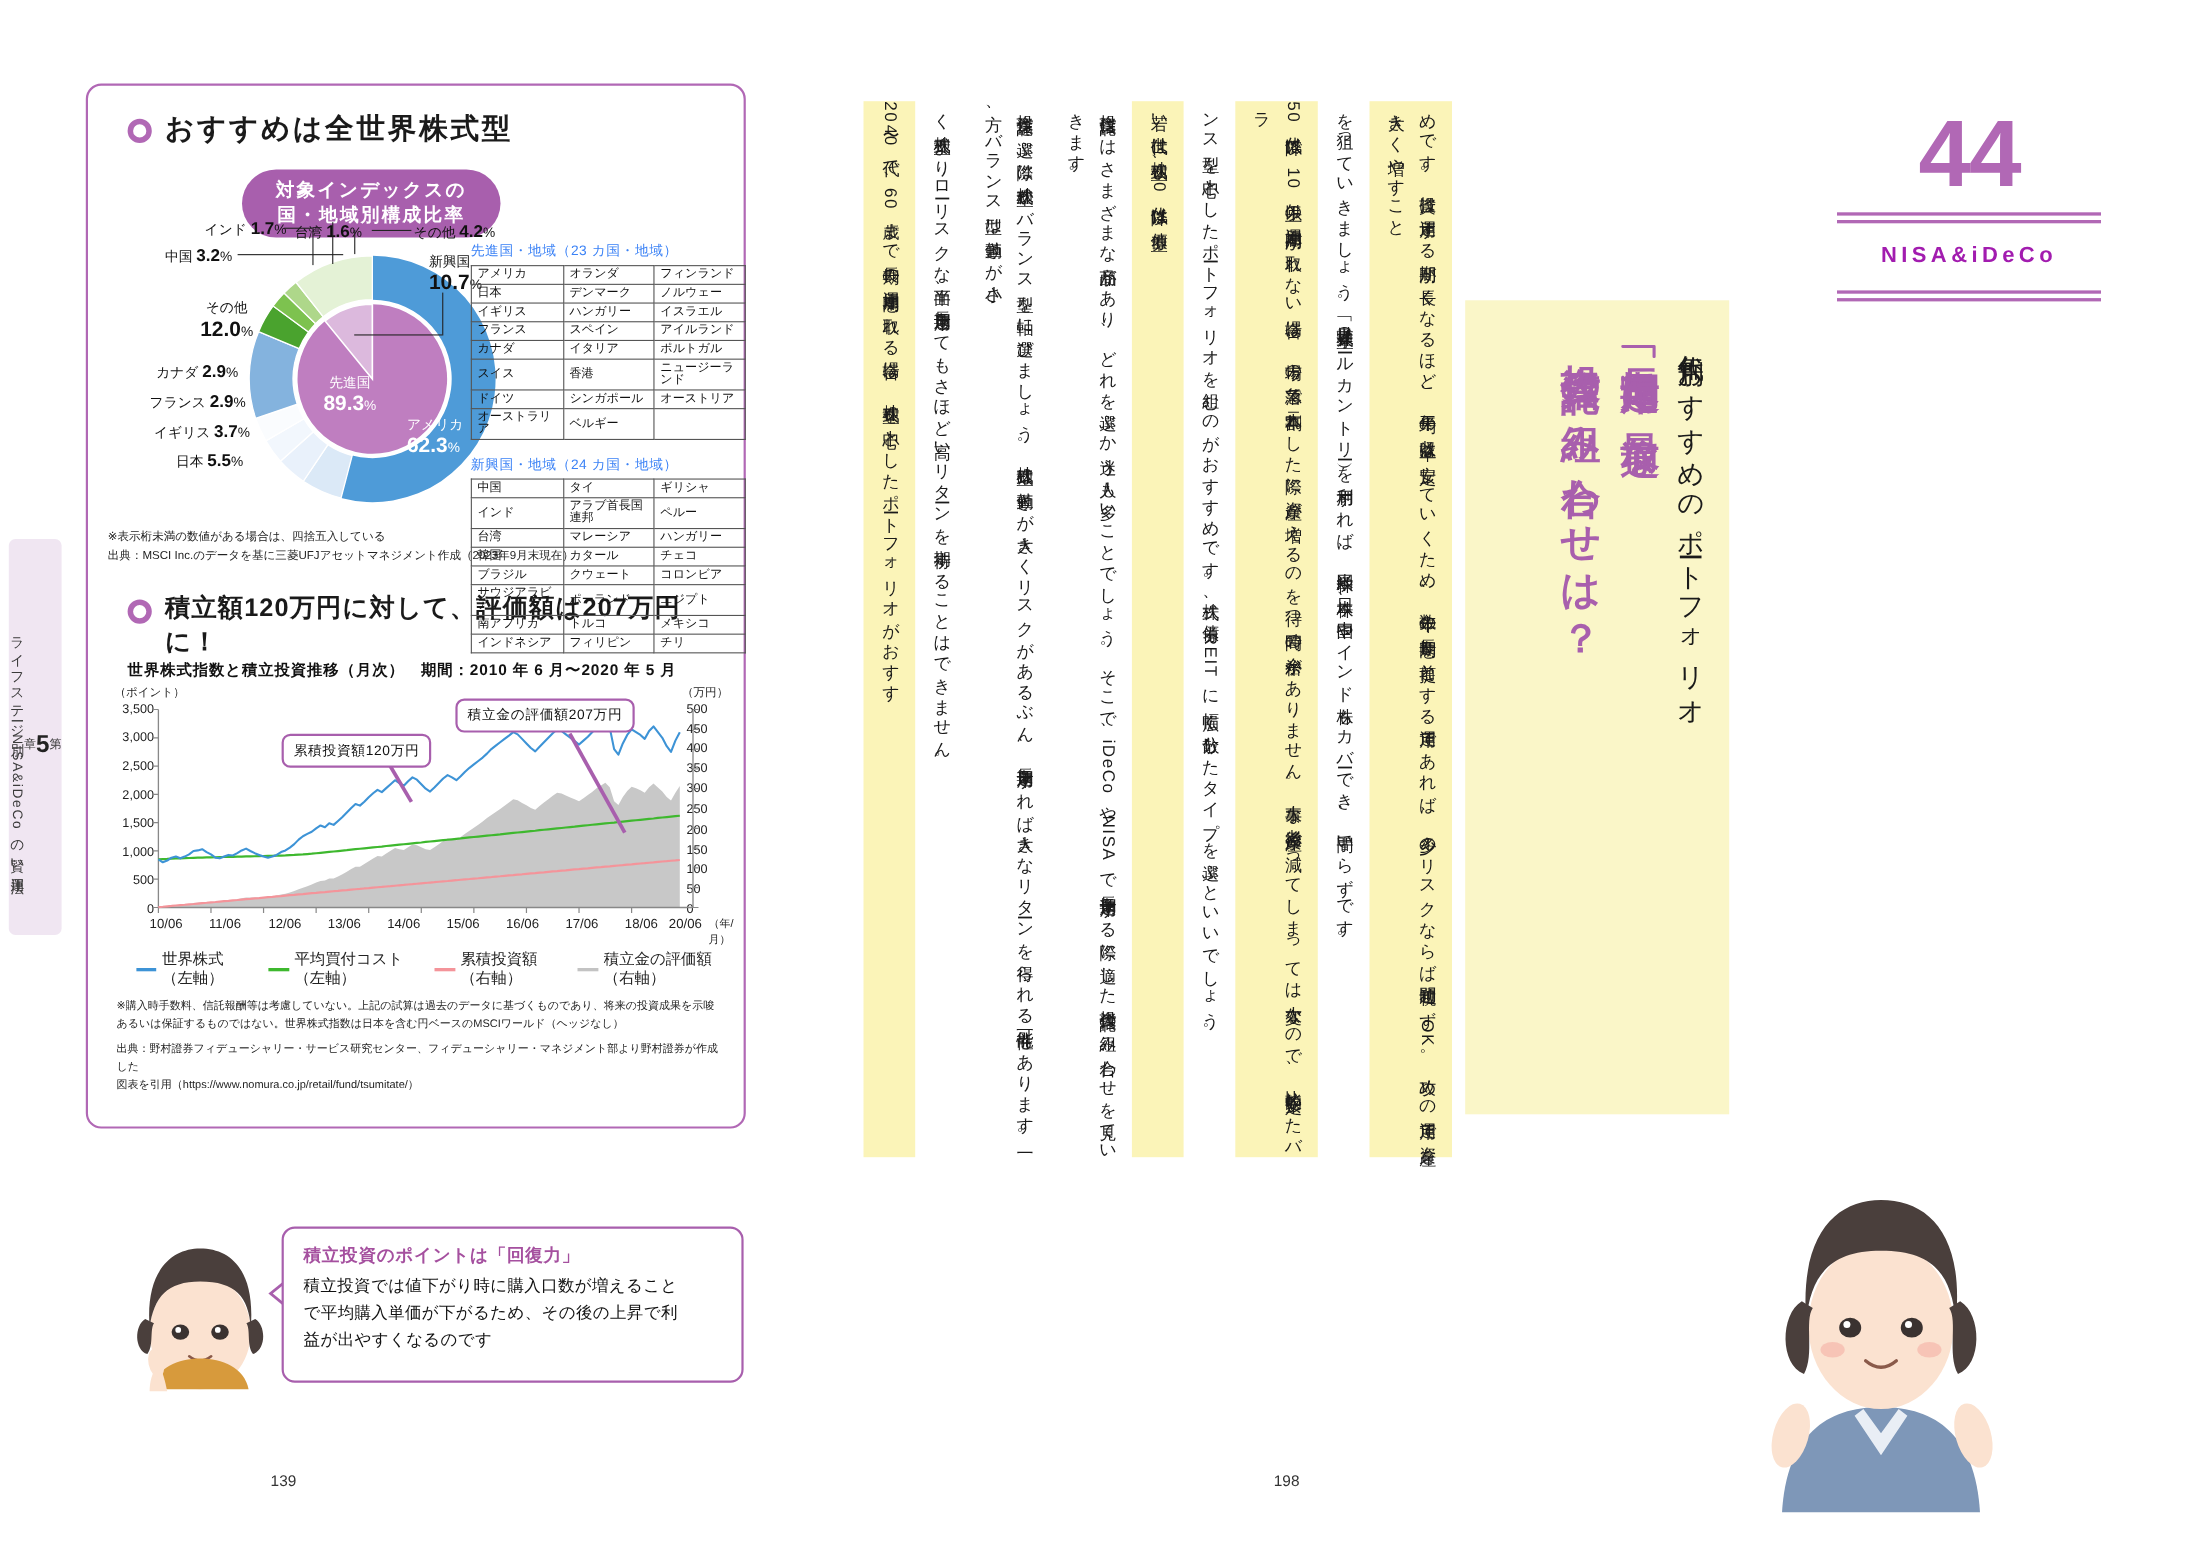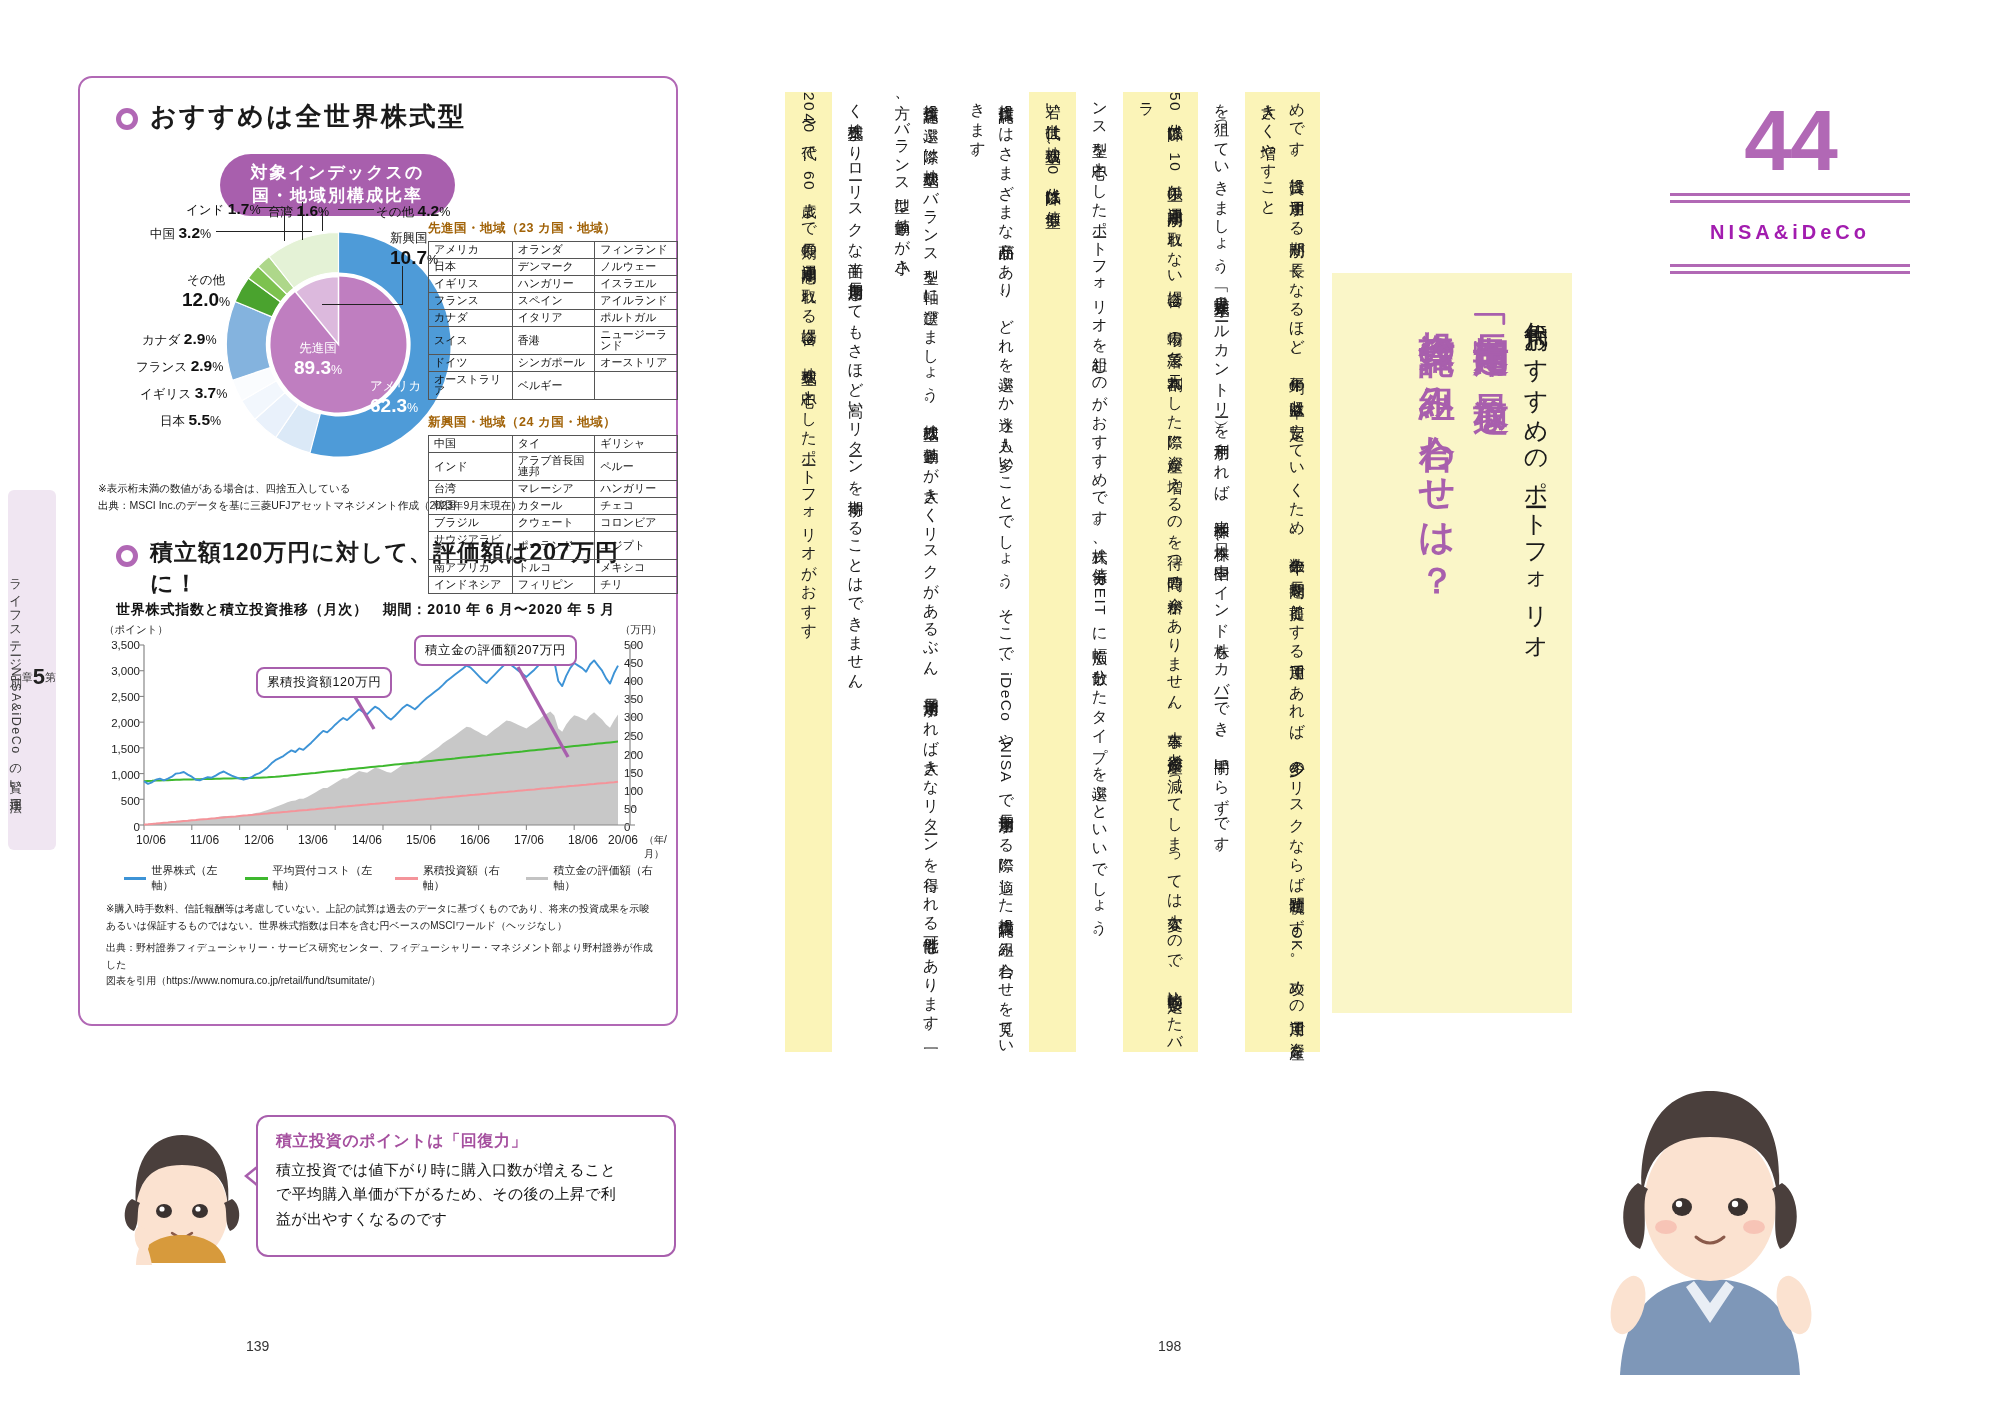--- a/index.html
+++ b/index.html
@@ -63,21 +63,21 @@
   }
   .pie-wrap { position: absolute; left: 118px; top: 78px; width: 245px; height: 245px; }
   .pie-label {
     position: absolute; font-size: 12.5px; color: #111; white-space: nowrap;
     font-weight: 500;
   }
   .pie-label b { font-size: 15.5px; font-weight: bold; }
   .lead { position: absolute; background: #222; }
 
   .tables { position: absolute; left: 330px; top: 76px; width: 250px; }
-  .tbl-cap { font-size: 12.5px; font-weight: bold; color: #a16207; margin-bottom: 4px; letter-spacing: .5px; }
+  .tbl-cap { font-size: 12.5px; font-weight: normal; color: #3b82f6; margin-bottom: 4px; letter-spacing: .5px; }
   table.reg { border-collapse: collapse; width: 250px; }
   table.reg td {
     border: 1px solid #555; font-size: 11px; color: #111;
     padding: 2.5px 5px; height: 17px; line-height: 1;
   }
   table.reg td.c1 { width: 84px; }
   table.reg td.c2 { width: 83px; }
   table.reg td.c3 { width: 83px; }
 
   .notes { font-size: 10.5px; color: #222; line-height: 1.6; margin-top: 6px; }
@@ -87,21 +87,21 @@
   .chart-area { position: relative; width: 566px; height: 232px; margin-top: 6px; }
   .axis-unit { position: absolute; font-size: 10.5px; color: #222; }
   .ytick { position: absolute; font-size: 11.5px; color: #222; text-align: right; width: 42px; }
   .ytickR { position: absolute; font-size: 11.5px; color: #222; text-align: left; width: 40px; }
   .xtick { position: absolute; font-size: 12px; color: #222; }
   .callout {
     position: absolute; border: 2px solid #a85fad; border-radius: 8px;
     background: #fff; font-size: 12.5px; color: #111; padding: 5px 9px;
     white-space: nowrap; letter-spacing: .6px;
   }
-  .legend { display: flex; gap: 18px; align-items: center; margin: 6px 0 0 26px; font-size: 11px; color: #222; }
+  .legend { display: flex; gap: 18px; align-items: center; margin: 6px 0 0 26px; font-size: 14px; color: #222; }
   .legend span.sw { display: inline-block; width: 26px; height: 3px; margin-right: 5px; vertical-align: middle; }
   .legend .li { display: flex; align-items: center; }
 
   .foot { font-size: 10px; color: #222; line-height: 1.65; margin: 8px 0 0 8px; }
 
   
   .bubble-row { position: absolute; left: 118px; top: 1115px; width: 600px; height: 150px; }
   .bubble {
     position: absolute; left: 138px; top: 0;
     width: 420px; height: 142px;

